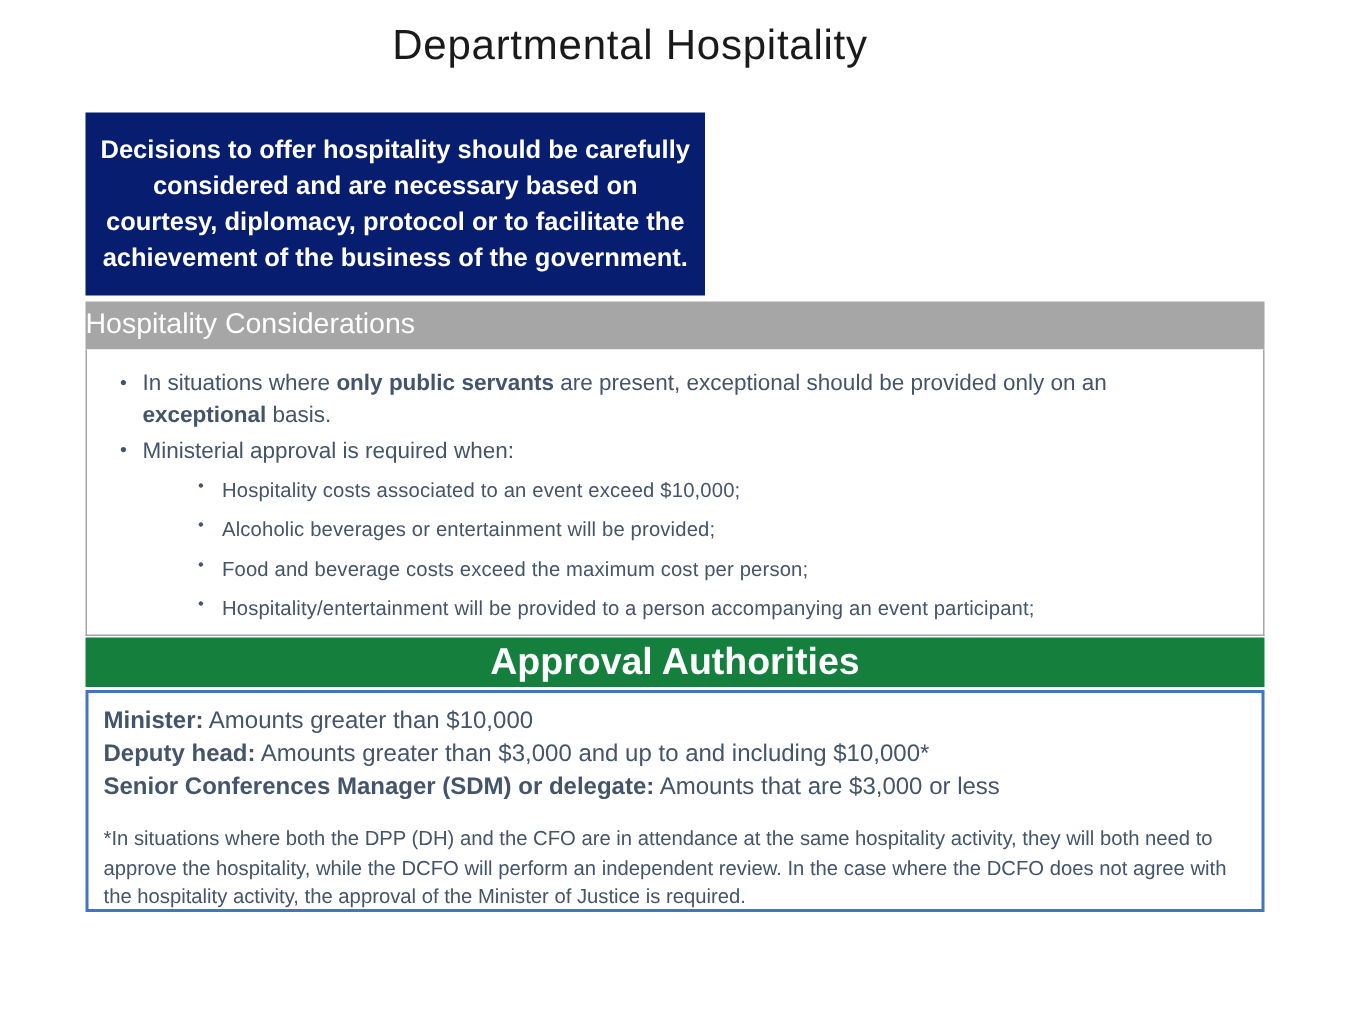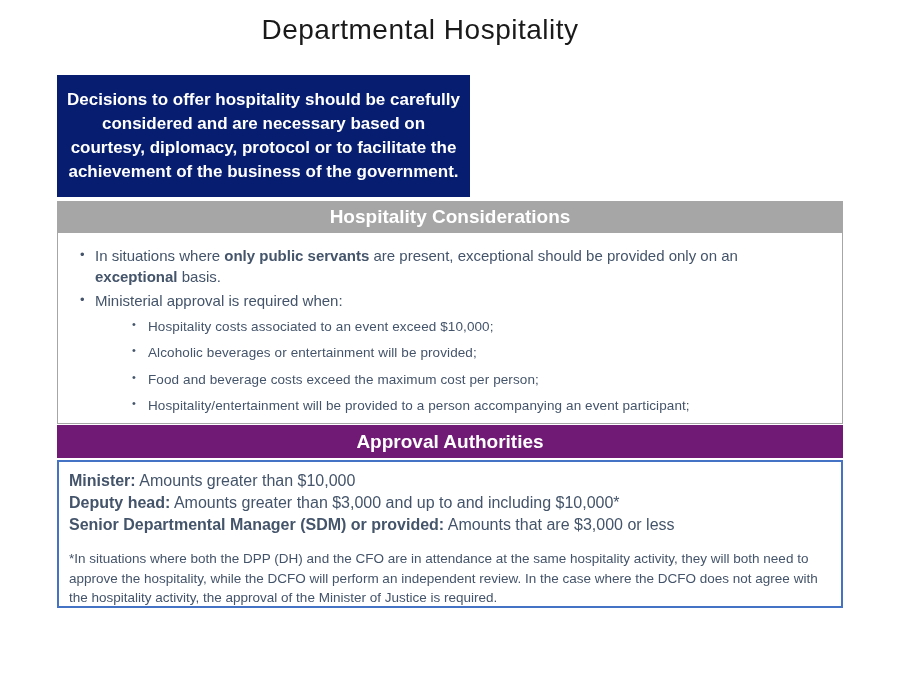--- a/index.html
+++ b/index.html
@@ -31,39 +31,39 @@
   }
   .directive-text {
     color: #7f7f7f; font-weight: bold; font-style: italic; font-size: 17px;
     line-height: 1.32; text-align: center; padding: 0 10px;
   }
   .book-icon-wrap { height: 50px; display: flex; align-items: center; }
 
   
   .considerations-header {
     top: 201px; height: 32px; background: #a6a6a6; color: #ffffff;
-    font-weight: bold; font-size: 19px; text-align: center; line-height: 32px;
+    font-weight: normal; font-size: 19px; line-height: 32px;
   }
   .considerations-box {
     top: 233px; height: 191px; background: #ffffff;
     border: 1px solid #a6a6a6; border-top: none;
     padding: 12px 20px 0 12px; color: #44546a;
   }
   .bullet-row { display: flex; font-size: 15px; line-height: 1.42; margin-bottom: 2px; }
   .bullet-marker { width: 15px; flex: 0 0 15px; margin-left: 10px; font-size: 13px; padding-top: 1px; }
   .bullet-text { flex: 1; }
   .sub-bullets { margin-top: 3px; }
   .sub-bullet-row { display: flex; font-size: 13.5px; line-height: 1.95; }
   .sub-bullet-marker { width: 16px; flex: 0 0 16px; margin-left: 62px; font-size: 11px; }
   .sub-bullet-text { flex: 1; letter-spacing: 0.1px; }
 
   
   .approval-header {
-    top: 425px; height: 33px; background: #701a75; color: #ffffff;
-    font-weight: bold; font-size: 19px; text-align: center; line-height: 33px;
+    top: 425px; height: 33px; background: #15803d; color: #ffffff;
+    font-weight: bold; font-size: 25px; text-align: center; line-height: 33px;
   }
   .approval-box {
     top: 460px; height: 148px; background: #ffffff; border: 2px solid #4472c4;
     padding: 8px 14px 0 10px; color: #44546a;
   }
   .approval-row { font-size: 16px; line-height: 1.38; }
   .approval-footnote { margin-top: 13px; font-size: 13.5px; line-height: 1.45; }
 
   .bold-seg { font-weight: bold; }
 </style>
@@ -113,17 +113,17 @@
         <span class="sub-bullet-text">Hospitality paid by the federal government will be extended at a public servant’s residence.</span>
       </div>
     </div>
   </div>
 
   <div class="col approval-header">Approval Authorities</div>
 
   <div class="col approval-box">
     <div class="approval-row"><span class="bold-seg">Minister:</span><span> Amounts greater than $10,000</span></div>
     <div class="approval-row"><span class="bold-seg">Deputy head:</span><span> Amounts greater than $3,000 and up to and including $10,000*</span></div>
-    <div class="approval-row"><span class="bold-seg">Senior Departmental Manager (SDM) or provided:</span><span> Amounts that are $3,000 or less</span></div>
+    <div class="approval-row"><span class="bold-seg">Senior Conferences Manager (SDM) or delegate:</span><span> Amounts that are $3,000 or less</span></div>
     <div class="approval-footnote">*In situations where both the DPP (DH) and the CFO are in attendance at the same hospitality activity, they will both need to approve the hospitality, while the DCFO will perform an independent review. In the case where the DCFO does not agree with the hospitality activity, the approval of the Minister of Justice is required.</div>
   </div>
 
 </div>
 
 </body></html>

